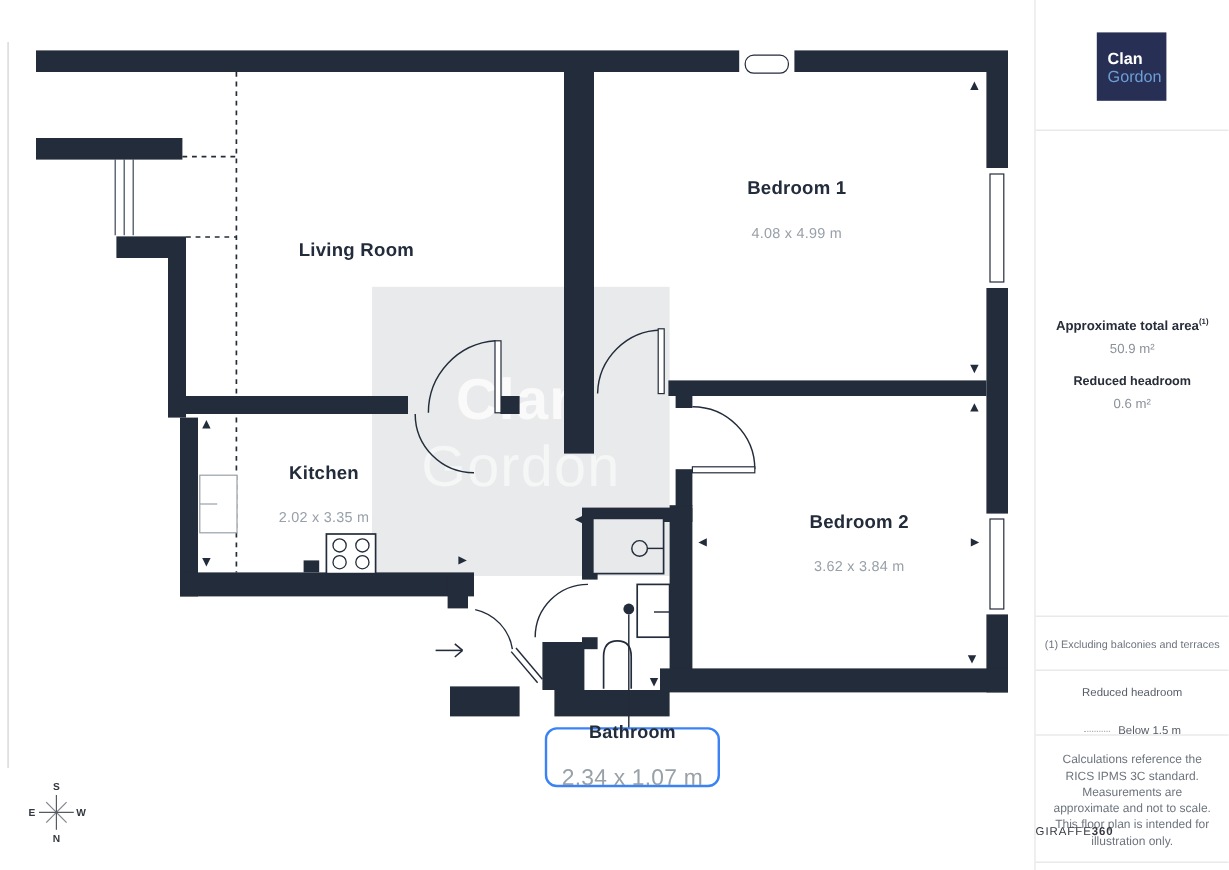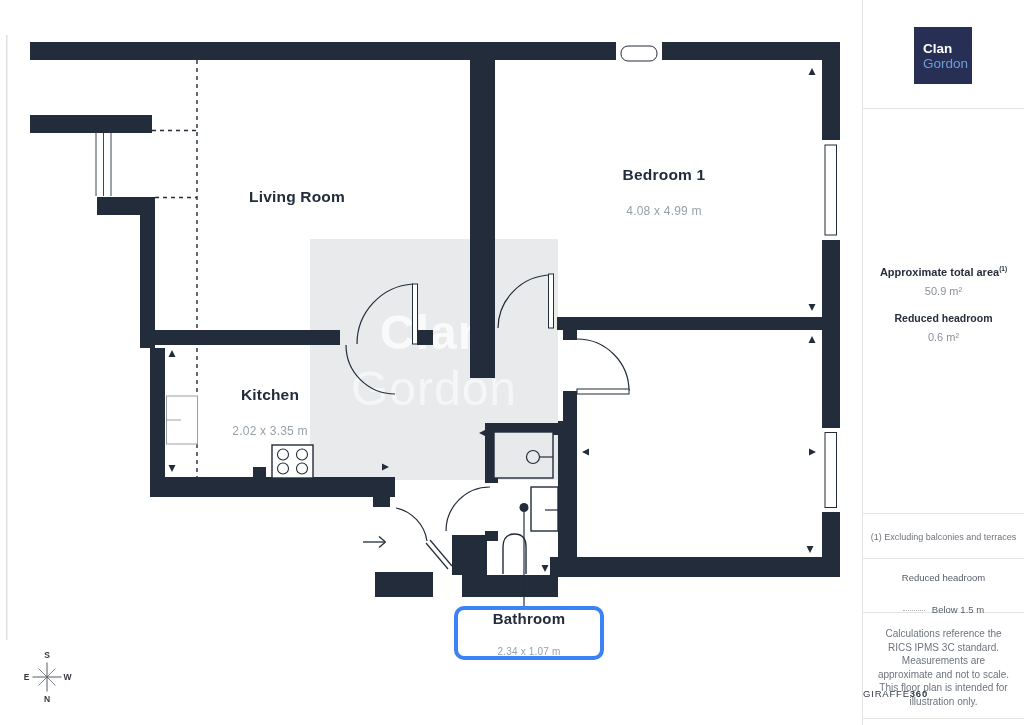--- a/index.html
+++ b/index.html
@@ -5,24 +5,24 @@
   html,body{margin:0;padding:0;background:#ffffff;}
   .page{position:relative;width:1024px;height:725px;background:#ffffff;overflow:hidden;
         font-family:"Liberation Sans",sans-serif;}
   
   .plan{position:absolute;left:0;top:0;width:862px;height:725px;}
   .plan svg{position:absolute;left:0;top:0;}
   .room-label{position:absolute;transform:translate(-50%,-50%);text-align:center;white-space:nowrap;}
   .room-name{font-size:15.5px;font-weight:700;color:#232c3b;letter-spacing:.2px;}
   .room-dims{font-size:12px;color:#98a0a8;margin-top:20px;letter-spacing:.2px;}
   .callout{position:absolute;left:454px;top:606px;width:142px;height:46px;background:#fff;
-           border:4px solid #3b82f6;border-radius:10px;display:flex;flex-direction:column;
+           border:2px solid #3b82f6;border-radius:10px;display:flex;flex-direction:column;
            align-items:center;justify-content:center;}
   .callout .room-name{font-size:15px;}
-  .callout .room-dims{font-size:10px;margin-top:19px;}
+  .callout .room-dims{font-size:19px;margin-top:19px;}
   
   .sidebar{position:absolute;left:862px;top:0;width:161px;height:725px;background:#fff;
            border-left:1px solid #e4e4e4;}
   .sidebar .hr{position:absolute;left:0;width:100%;height:1px;background:#e4e4e4;}
   .logo{position:absolute;left:51px;top:27px;width:58px;height:57px;background:#272f55;
         display:flex;flex-direction:column;justify-content:center;padding-left:9px;box-sizing:border-box;}
   .logo .l1{color:#ffffff;font-weight:700;font-size:13.5px;line-height:15px;}
   .logo .l2{color:#6d9fd6;font-weight:400;font-size:13.5px;line-height:15px;}
   .summary{position:absolute;left:0;top:265px;width:100%;text-align:center;color:#272e3a;}
   .summary .lbl{font-size:11px;font-weight:700;}
@@ -186,30 +186,34 @@
         </g>
         <g font-size="8.5" fill="#33383f" text-anchor="middle" font-weight="700">
           <text x="47" y="658">S</text>
           <text x="47" y="702">N</text>
           <text x="26.5" y="680">E</text>
           <text x="67.5" y="680">W</text>
         </g>
       </g>
     </svg>
 
-    <div class="room-label" style="left:297px;top:197px;">
+    <div class="room-label" style="left:297px;top:209px;">
       <div class="room-name">Living Room</div>
     </div>
-    <div class="room-label" style="left:664px;top:192px;">
+    <div class="room-label" style="left:664px;top:175px;">
       <div class="room-name">Bedroom 1</div>
       <div class="room-dims">4.08 x 4.99 m</div>
     </div>
     <div class="room-label" style="left:270px;top:412px;">
       <div class="room-name">Kitchen</div>
       <div class="room-dims">2.02 x 3.35 m</div>
+    </div>
+    <div class="room-label" style="left:716px;top:453px;">
+      <div class="room-name">Bedroom 2</div>
+      <div class="room-dims">3.62 x 3.84 m</div>
     </div>
     <div class="callout">
       <div class="room-name">Bathroom</div>
       <div class="room-dims">2.34 x 1.07 m</div>
     </div>
   </div>
 
   <div class="sidebar">
     <div class="hr" style="top:108px;"></div>
     <div class="hr" style="top:513px;"></div>

